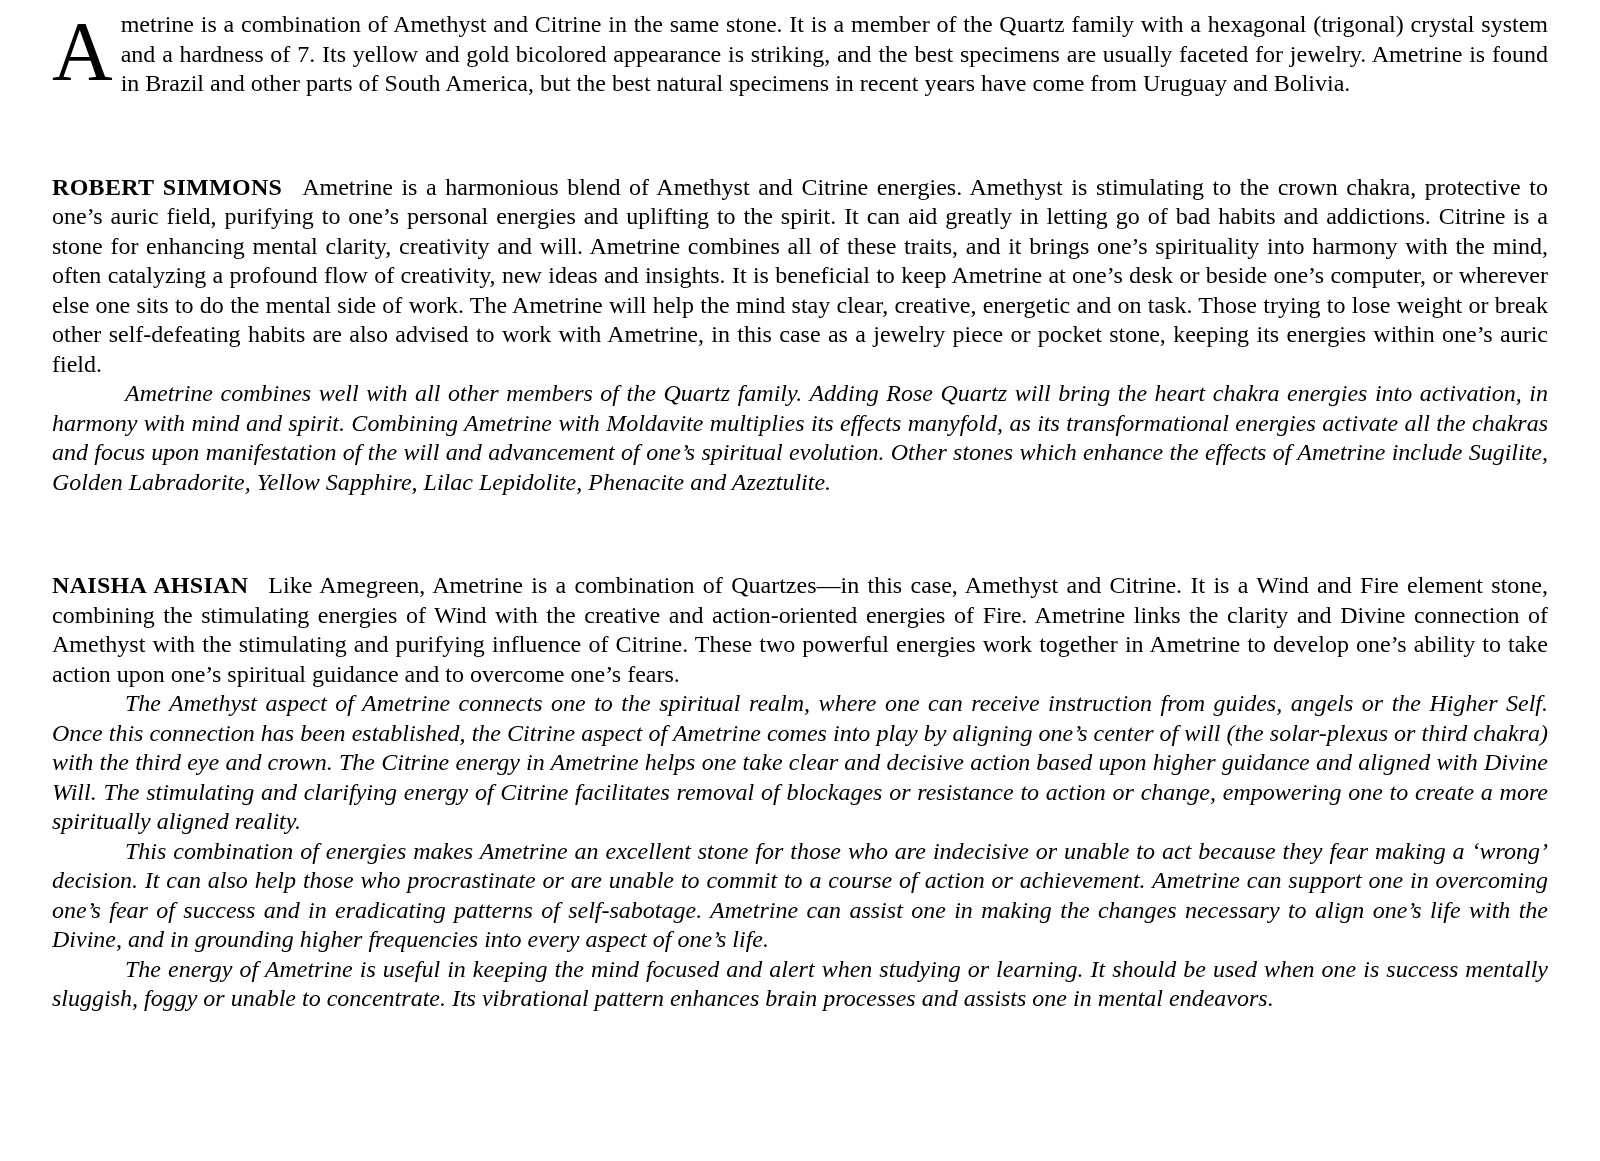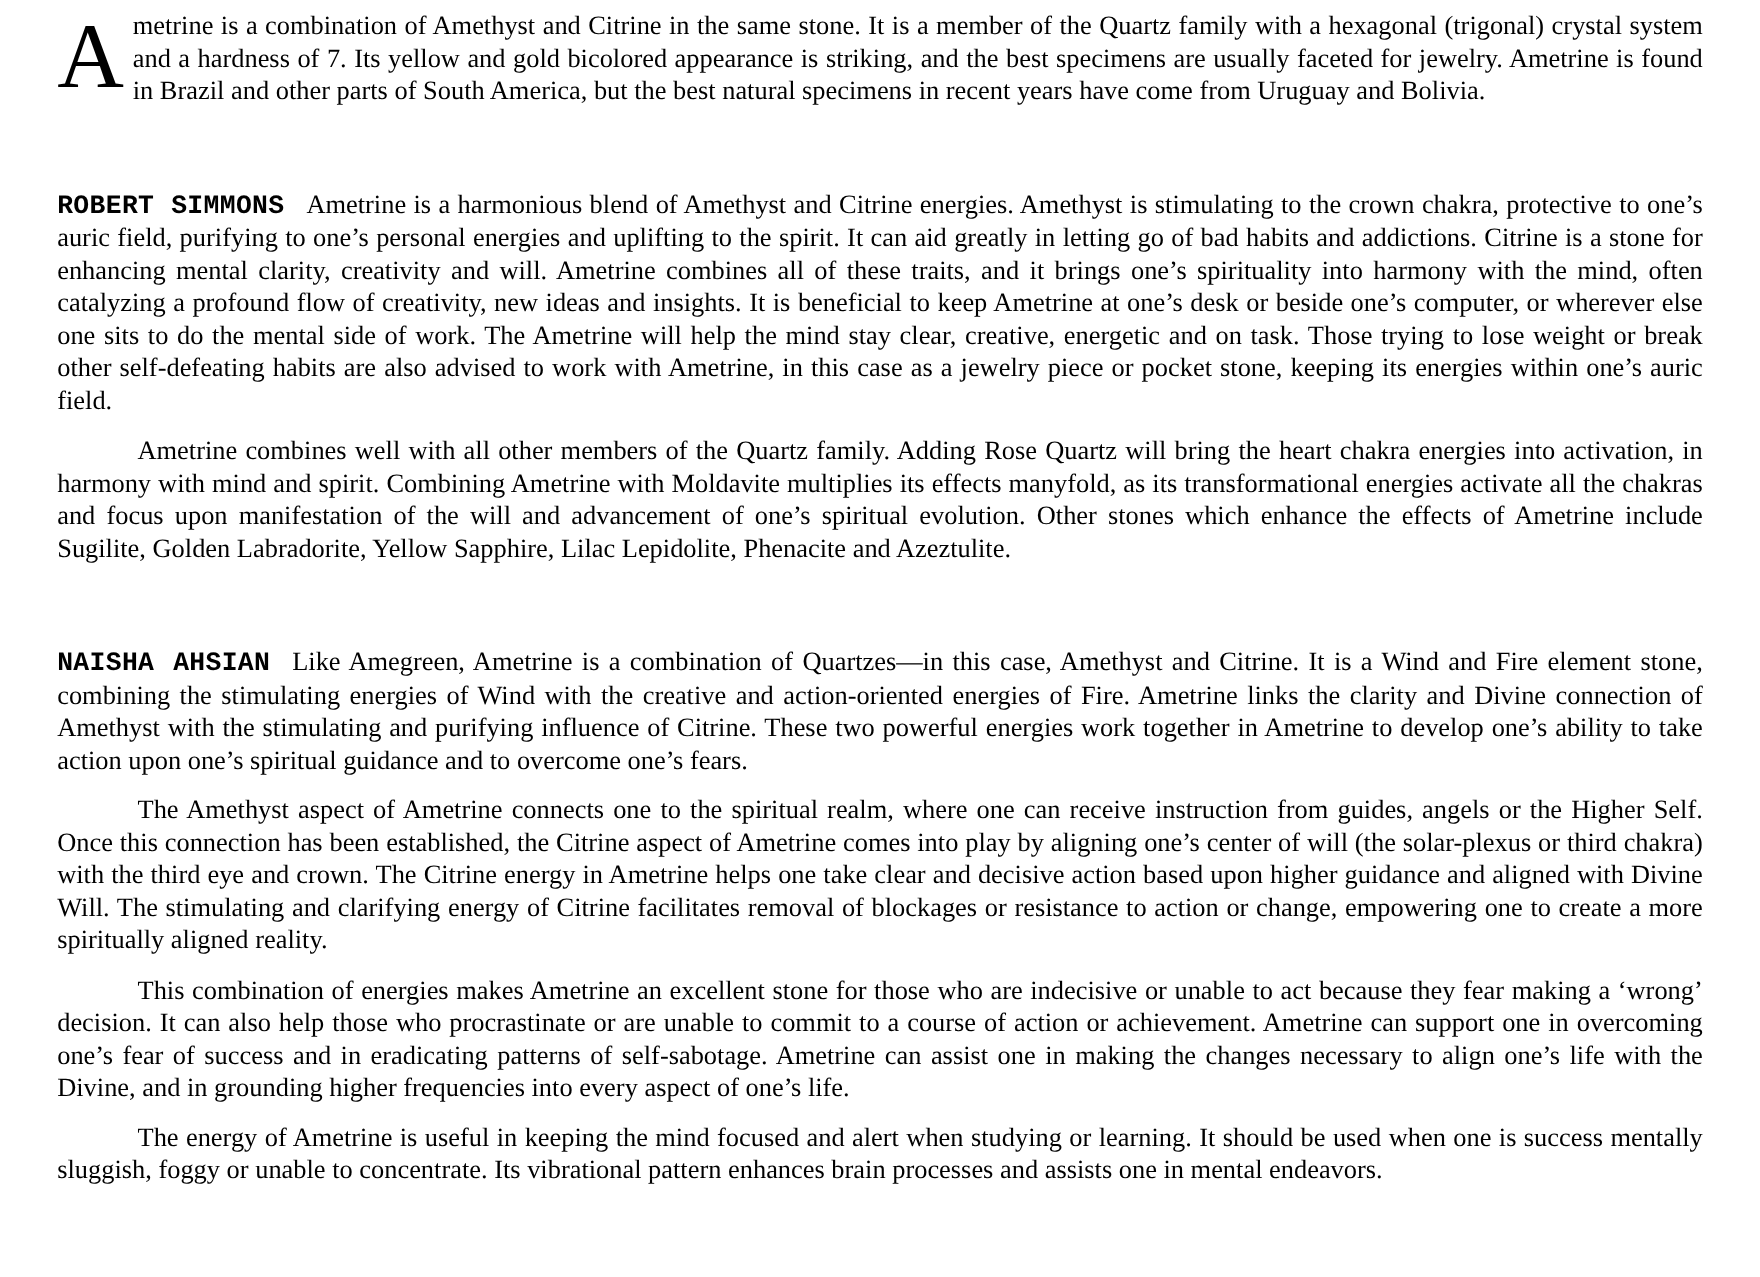--- a/index.html
+++ b/index.html
@@ -29,25 +29,24 @@
     padding-right: 8px;
     font-weight: 400;
   }
   .section-lead {
     margin-top: 74px;
   }
   .author {
     font-weight: 700;
     margin-right: 20px;
     letter-spacing: 0.3px;
-    font-family: Liberation Mono, monospace;
   }
   .para-indent {
     text-indent: 73px;
-    margin-top: 16px;
+    font-style: italic;
   }
 </style>
 </head>
 <body>
 
 <div class="page">
 
   <p class="intro"><span class="dropcap">A</span><span>metrine is a combination of Amethyst and Citrine in the same stone. It is a member of the Quartz family with a hexagonal (trigonal) crystal system and a hardness of 7. Its yellow and gold bicolored appearance is striking, and the best specimens are usually faceted for jewelry. Ametrine is found in Brazil and other parts of South America, but the best natural specimens in recent years have come from Uruguay and Bolivia.</span></p>
 
   <p class="section-lead"><span class="author">ROBERT SIMMONS</span><span>Ametrine is a harmonious blend of Amethyst and Citrine energies. Amethyst is stimulating to the crown chakra, protective to one’s auric field, purifying to one’s personal energies and uplifting to the spirit. It can aid greatly in letting go of bad habits and addictions. Citrine is a stone for enhancing mental clarity, creativity and will. Ametrine combines all of these traits, and it brings one’s spirituality into harmony with the mind, often catalyzing a profound flow of creativity, new ideas and insights. It is beneficial to keep Ametrine at one’s desk or beside one’s computer, or wherever else one sits to do the mental side of work. The Ametrine will help the mind stay clear, creative, energetic and on task. Those trying to lose weight or break other self-defeating habits are also advised to work with Ametrine, in this case as a jewelry piece or pocket stone, keeping its energies within one’s auric field.</span></p>

